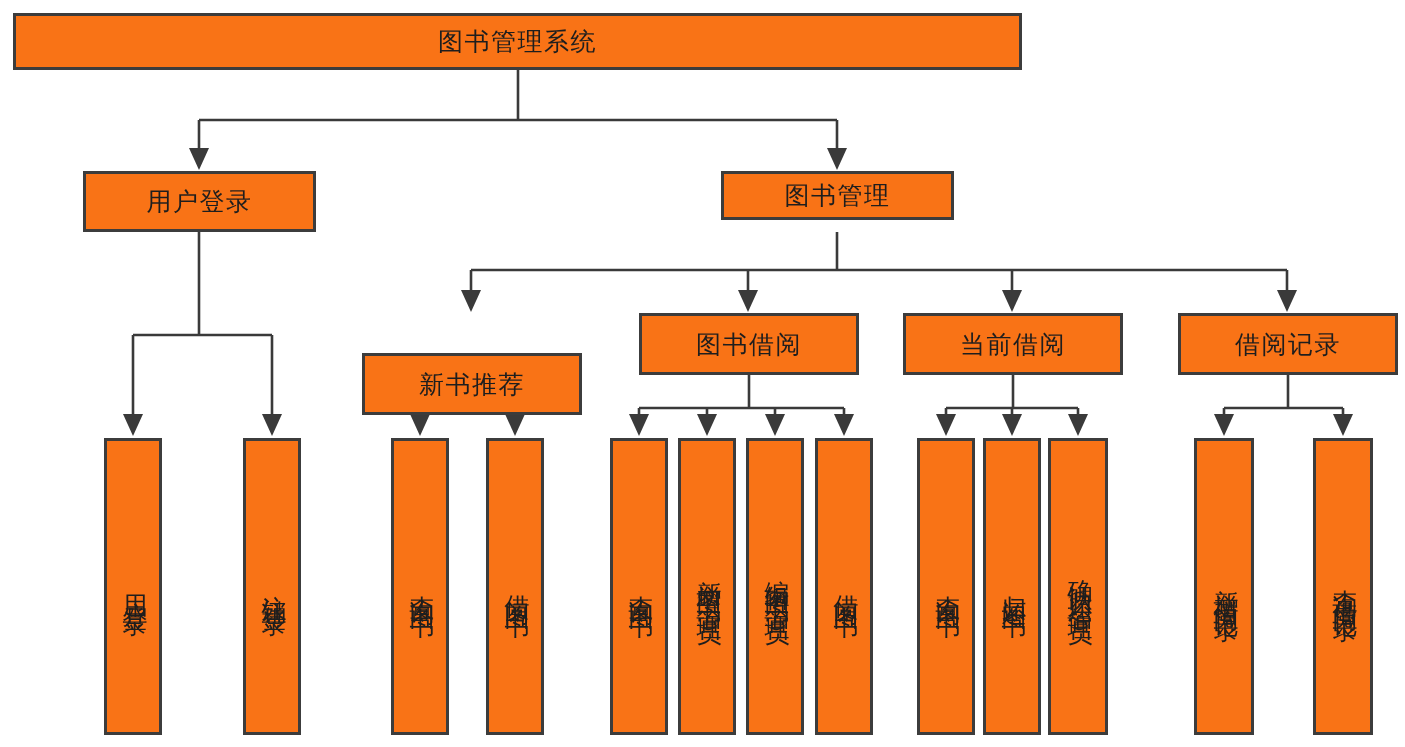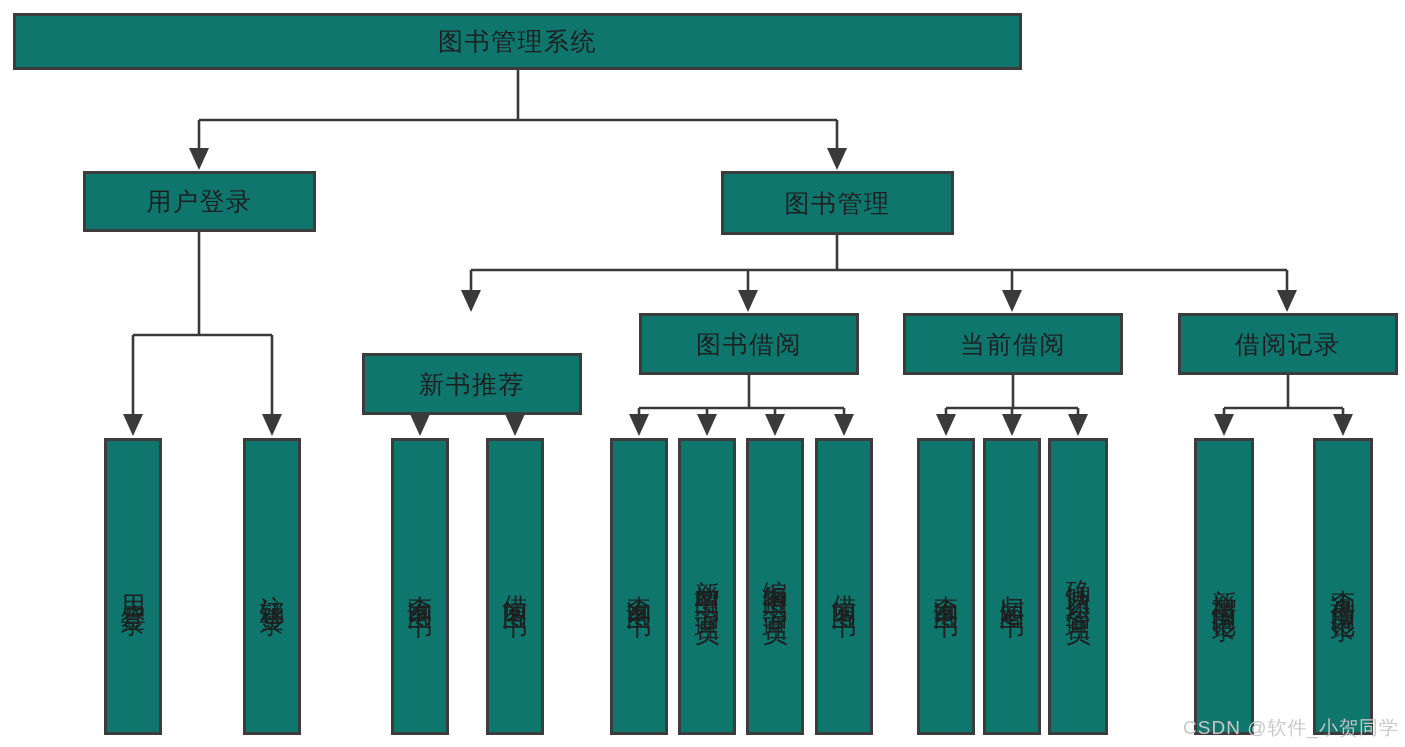--- a/index.html
+++ b/index.html
@@ -15,43 +15,44 @@
     position: absolute;
     left: 0; top: 0;
     width: 1405px; height: 747px;
   }
   #wires path { stroke: #3a3a3a; stroke-width: 2.6; fill: none; }
   #wires polygon { fill: #3a3a3a; stroke: none; }
   .node {
     position: absolute;
     box-sizing: border-box;
     border: 3px solid #3c3c3c;
-    background: #0f766e;
+    background: #f97316;
     display: flex;
     align-items: center;
     justify-content: center;
     color: #1e1e1e;
+    font-family: Liberation Mono, monospace;
   }
   .hbox span {
     font-size: 25px;
     letter-spacing: 1.5px;
     white-space: nowrap;
   }
   .vbox span {
     writing-mode: vertical-rl;
     font-size: 25px;
     letter-spacing: 6px;
     line-height: 1;
     white-space: nowrap;
   }
   
   .n-root   { left: 13px;  top: 13px;  width: 1009px; height: 57px; }
   
   .n-login  { left: 83px;  top: 171px; width: 233px;  height: 61px; }
-  .n-mgmt   { left: 721px; top: 171px; width: 233px;  height: 64px; }
+  .n-mgmt   { left: 721px; top: 171px; width: 233px;  height: 49px; }
   
   .n-l3     { top: 313px; height: 62px; width: 220px; }
   .n-rec    { left: 362px; margin-top: 40px; }
   .n-borrow { left: 639px; }
   .n-cur    { left: 903px; }
   .n-rcd    { left: 1178px; }
   
   .n-l4     { top: 438px; height: 297px; width: 58px; }
   .lf-1  { left: 104px; }
   .lf-2  { left: 243px; }
@@ -207,14 +208,13 @@
   <div class="node vbox n-l4 lf-11">
     <span>确认归还（管理员）</span>
   </div>
   <div class="node vbox n-l4 lf-12">
     <span>新增借阅记录</span>
   </div>
   <div class="node vbox n-l4 lf-13">
     <span>查询借阅记录</span>
   </div>
 
-  <div id="watermark">CSDN @软件_小贺同学</div>
 </div>
 
 </body></html>

